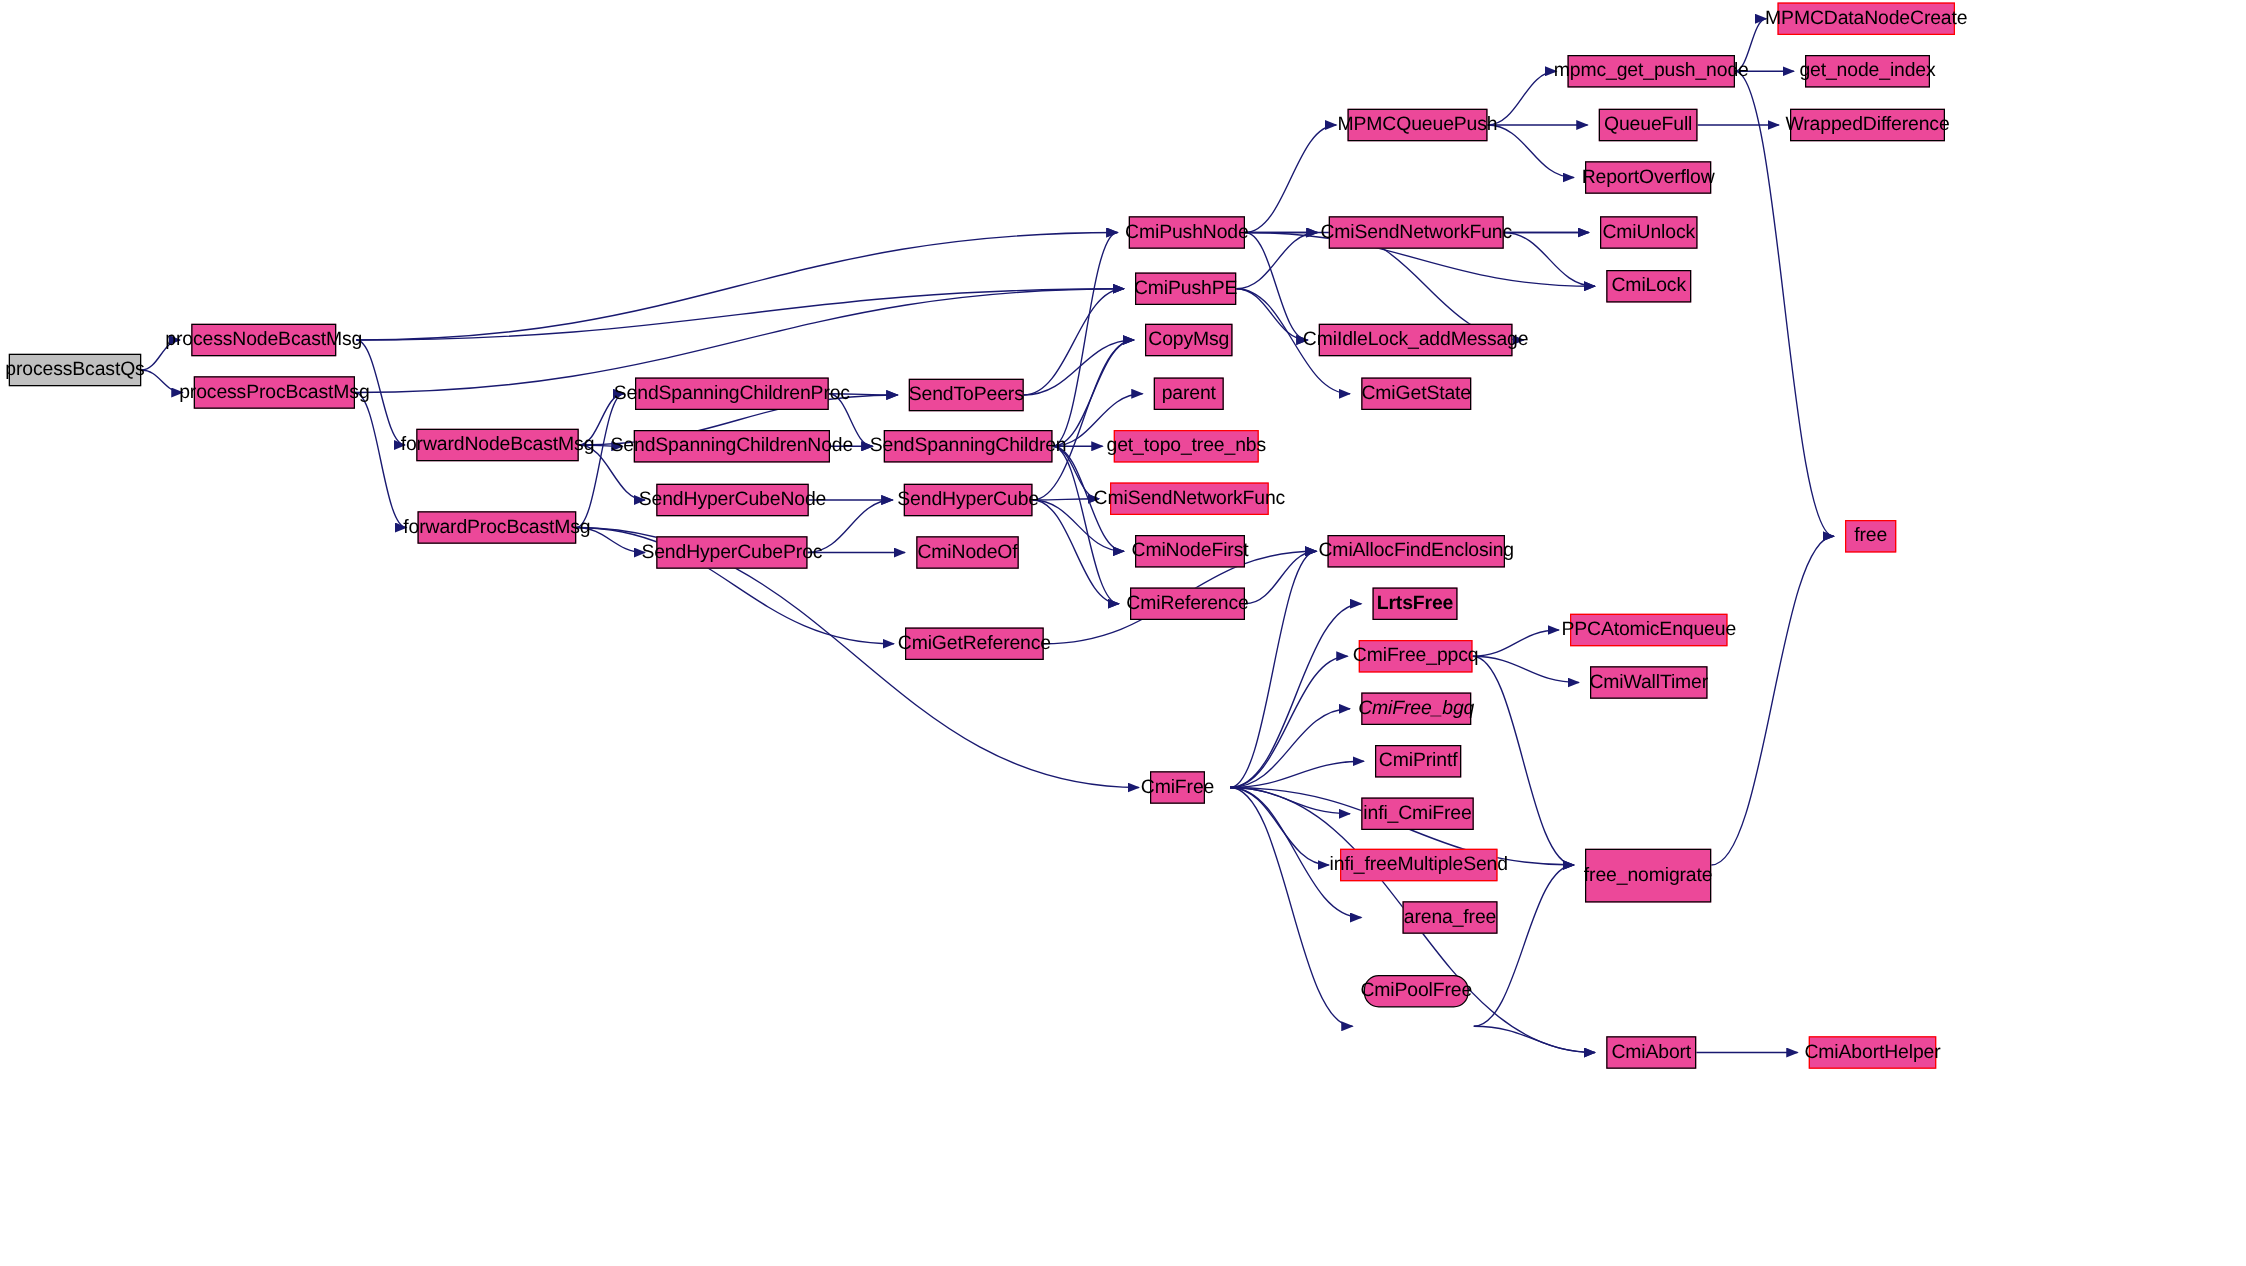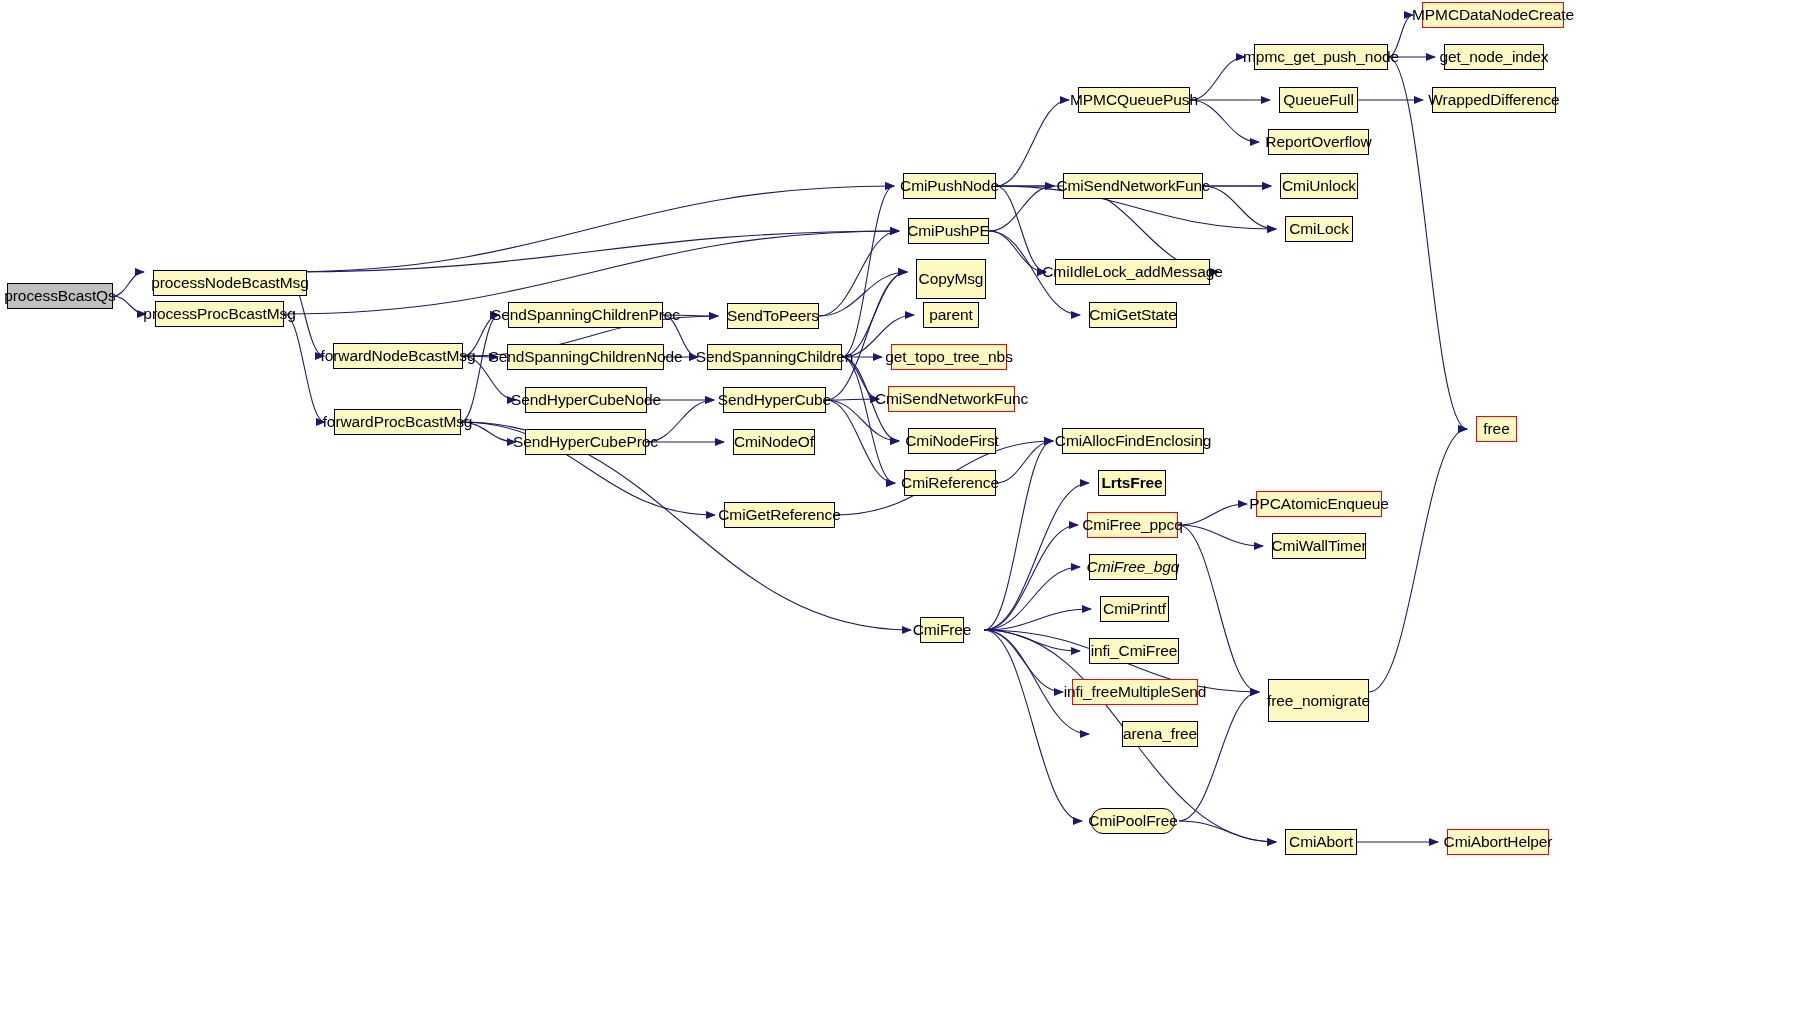--- a/index.html
+++ b/index.html
@@ -31,21 +31,21 @@
     width: 1797px;
     height: 1013px;
   }
   .gnode {
     position: absolute;
     box-sizing: border-box;
     display: flex;
     align-items: center;
     justify-content: center;
     border: 1px solid #000000;
-    background: #fef9c3;
+    background: #ec4899;
     color: #000000;
     font-size: 15.5px;
     line-height: 1;
     white-space: nowrap;
     letter-spacing: -0.1px;
     cursor: pointer;
   }
   .gnode.red {
     border-color: #ff0000;
   }
@@ -140,21 +140,21 @@
         <path d="M1179,821 C1215,821 1223,692 1259,692" fill="none" stroke="#191970" stroke-width="1.1" marker-end="url(#arrow)"></path>
         <path d="M1179,821 C1222.65,821 1232.35,842 1276,842" fill="none" stroke="#191970" stroke-width="1.1" marker-end="url(#arrow)"></path>
         <path d="M1369,692 C1413.1,692 1422.9,429 1467,429" fill="none" stroke="#191970" stroke-width="1.1" marker-end="url(#arrow)"></path>
         <path d="M1357,842 C1393.45,842 1401.55,842 1438,842" fill="none" stroke="#191970" stroke-width="1.1" marker-end="url(#arrow)"></path>
       </g>
   </svg>
   <div id="node-layer">
       <div class="gnode focus" style="left: 7px; top: 283px; width: 106px; height: 26px;">
         <span class="nlabel">processBcastQs</span>
       </div>
-      <div class="gnode" style="left: 153px; top: 270px; width: 154px; height: 26px;">
+      <div class="gnode" style="left: 153px; top: 259px; width: 116px; height: 26px;">
         <span class="nlabel">processNodeBcastMsg</span>
       </div>
       <div class="gnode" style="left: 155px; top: 301px; width: 129px; height: 26px;">
         <span class="nlabel">processProcBcastMsg</span>
       </div>
       <div class="gnode" style="left: 333px; top: 343px; width: 130px; height: 26px;">
         <span class="nlabel">forwardNodeBcastMsg</span>
       </div>
       <div class="gnode" style="left: 334px; top: 409px; width: 127px; height: 26px;">
         <span class="nlabel">forwardProcBcastMsg</span>
@@ -185,21 +185,21 @@
       </div>
       <div class="gnode" style="left: 724px; top: 502px; width: 111px; height: 26px;">
         <span class="nlabel">CmiGetReference</span>
       </div>
       <div class="gnode" style="left: 903px; top: 173px; width: 93px; height: 26px;">
         <span class="nlabel">CmiPushNode</span>
       </div>
       <div class="gnode" style="left: 908px; top: 218px; width: 81px; height: 26px;">
         <span class="nlabel">CmiPushPE</span>
       </div>
-      <div class="gnode" style="left: 916px; top: 259px; width: 70px; height: 40px;">
+      <div class="gnode" style="left: 916px; top: 259px; width: 70px; height: 26px;">
         <span class="nlabel">CopyMsg</span>
       </div>
       <div class="gnode" style="left: 923px; top: 302px; width: 56px; height: 26px;">
         <span class="nlabel">parent</span>
       </div>
       <div class="gnode red" style="left: 891px; top: 344px; width: 116px; height: 26px;">
         <span class="nlabel">get_topo_tree_nbs</span>
       </div>
       <div class="gnode red" style="left: 888px; top: 386px; width: 127px; height: 26px;">
         <span class="nlabel">CmiSendNetworkFunc</span>
@@ -242,21 +242,21 @@
       </div>
       <div class="gnode" style="left: 1089px; top: 638px; width: 90px; height: 26px;">
         <span class="nlabel">infi_CmiFree</span>
       </div>
       <div class="gnode red" style="left: 1072px; top: 679px; width: 126px; height: 26px;">
         <span class="nlabel">infi_freeMultipleSend</span>
       </div>
       <div class="gnode" style="left: 1098px; top: 721px; width: 76px; height: 26px; margin-left: 24px;">
         <span class="nlabel">arena_free</span>
       </div>
-      <div class="gnode" style="left: 1091px; top: 808px; width: 84px; height: 26px; border-radius: 12px;">
+      <div class="gnode" style="left: 1091px; top: 780px; width: 84px; height: 26px; border-radius: 12px;">
         <span class="nlabel">CmiPoolFree</span>
       </div>
       <div class="gnode" style="left: 1254px; top: 44px; width: 134px; height: 26px;">
         <span class="nlabel">mpmc_get_push_node</span>
       </div>
       <div class="gnode" style="left: 1279px; top: 87px; width: 79px; height: 26px; text-align: right;">
         <span class="nlabel">QueueFull</span>
       </div>
       <div class="gnode" style="left: 1268px; top: 129px; width: 101px; height: 26px;">
         <span class="nlabel">ReportOverflow</span>

